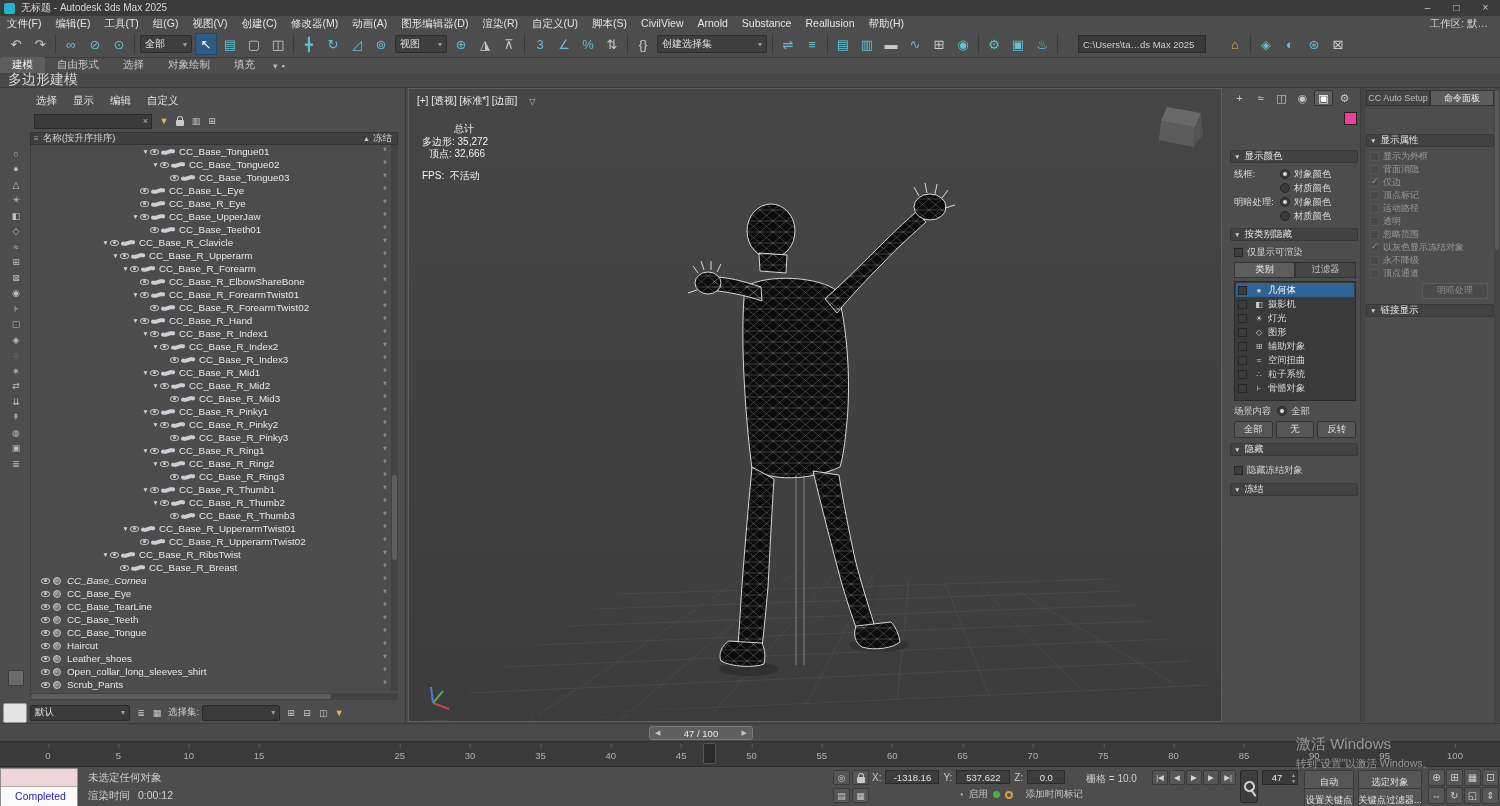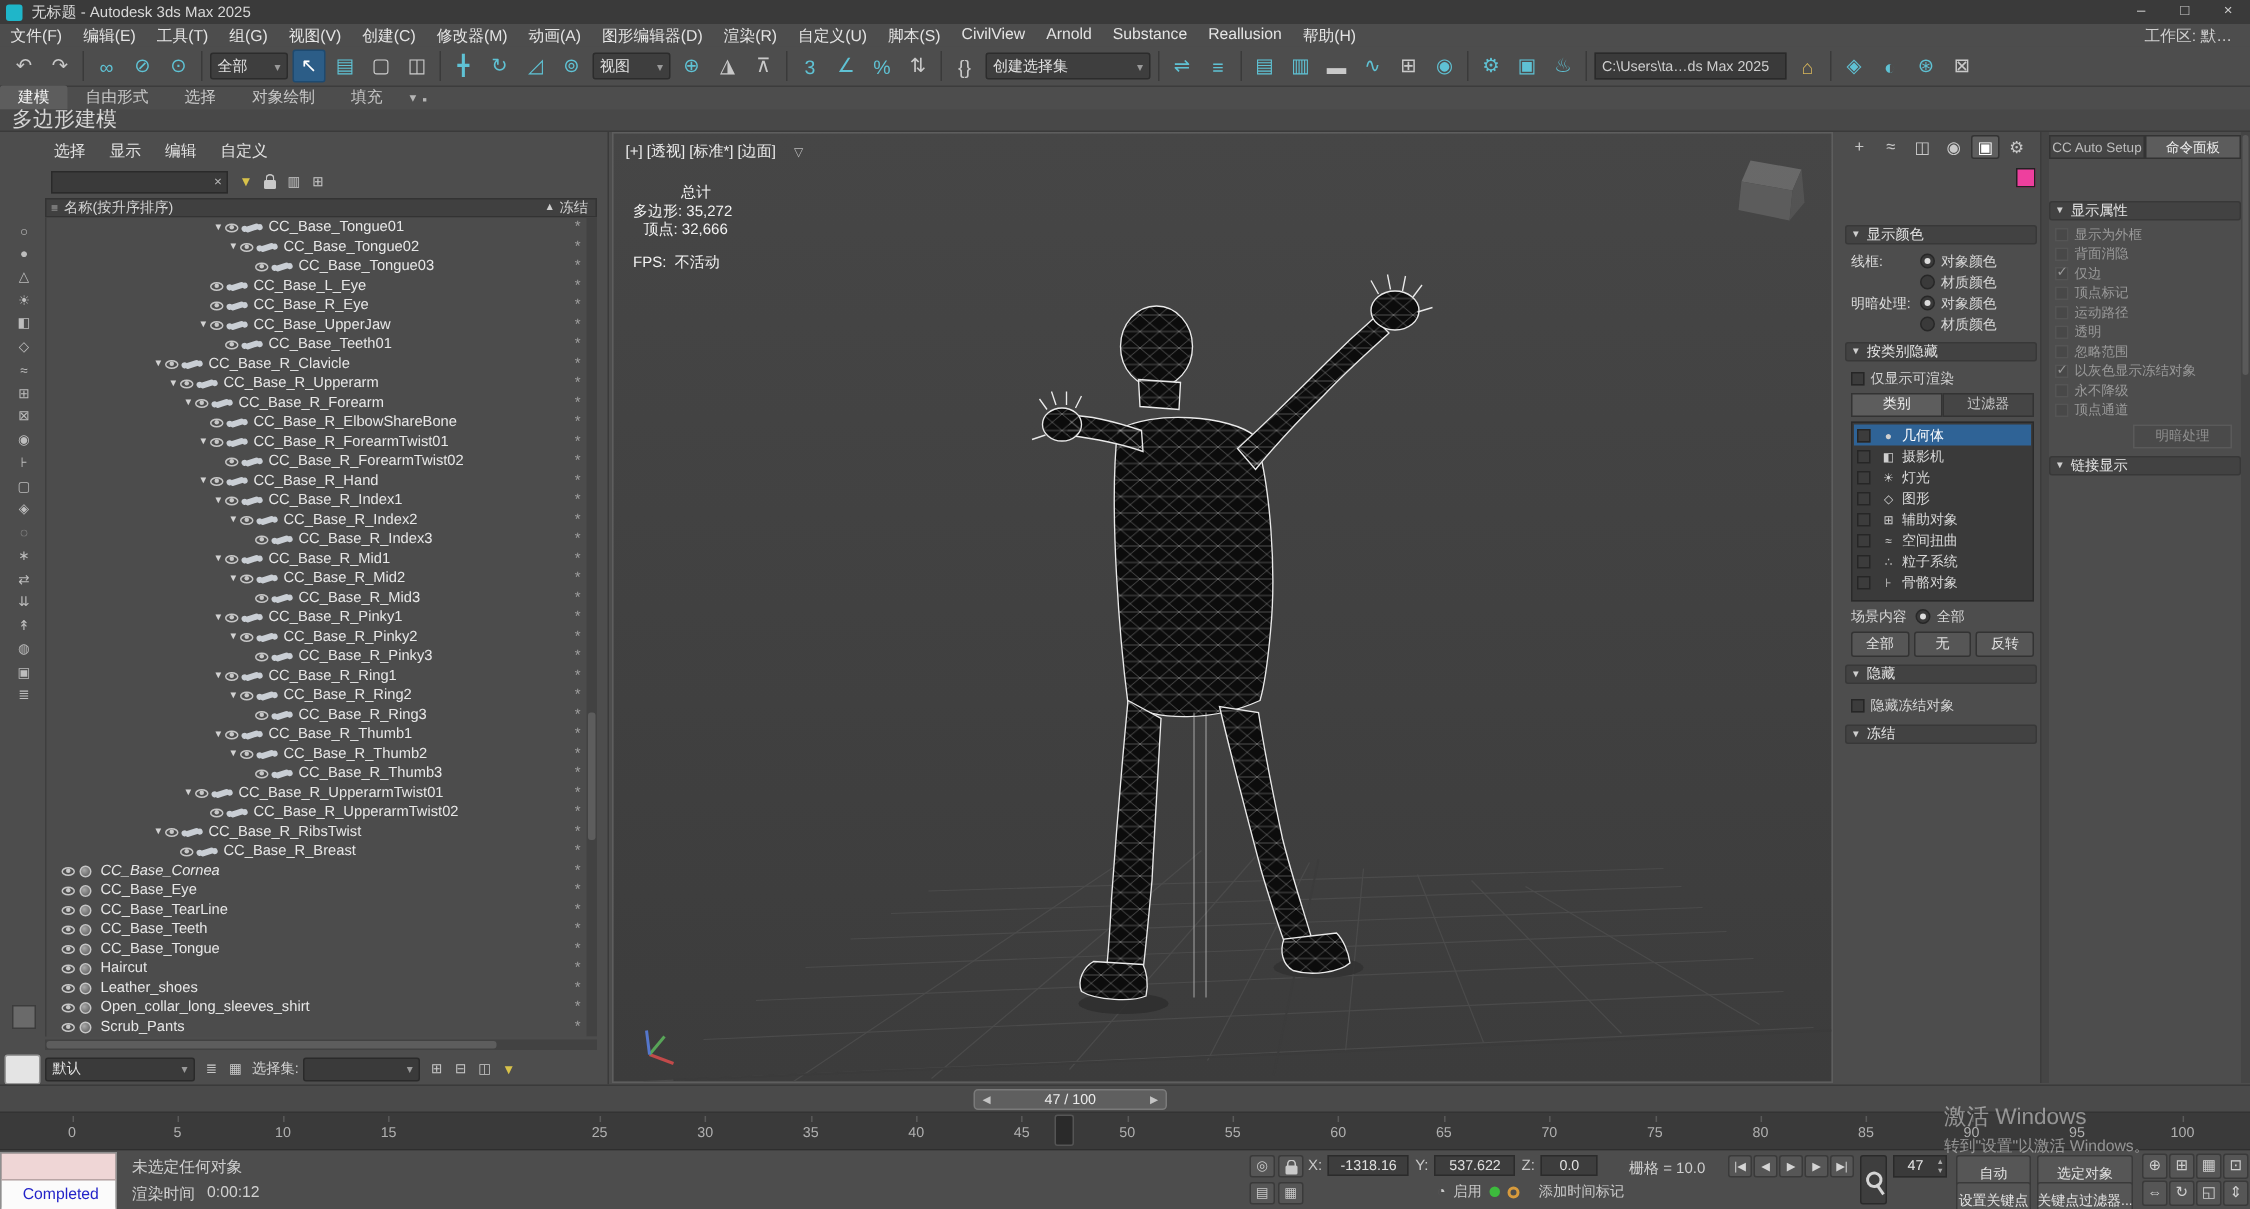--- a/index.html
+++ b/index.html
@@ -25,21 +25,21 @@
     justify-content:center;font-size:13px;color:#c9c9c9;flex:none;}
   .tb-icon.teal{color:#5fc2d4;}
   .tb-icon.gold{color:#d8b65a;}
   .tb-icon.active{background:#2c5d87;border:1px solid #1e4a70;color:#fff;box-sizing:border-box;}
   .tb-sep{width:1px;height:20px;background:#3a3a3a;margin:0 3px;flex:none;}
   .tb-dd{height:18px;background:#3e3e3e;border:1px solid #2c2c2c;border-radius:2px;display:flex;
     align-items:center;padding:0 4px;margin:0 2px;font-size:10px;color:#e0e0e0;
     justify-content:space-between;box-sizing:border-box;flex:none;white-space:nowrap;overflow:hidden;}
   .dd-arrow{color:#9a9a9a;font-size:8px;margin-left:4px;}
   .tb-field{height:18px;background:#3a3a3a;border:1px solid #2a2a2a;display:flex;align-items:center;
-    padding:0 4px;font-size:9.5px;color:#cfcfcf;margin:0 2px;box-sizing:border-box;flex:none;
+    padding:0 4px;font-size:9.5px;color:#cfcfcf;margin:0 17px;box-sizing:border-box;flex:none;
     white-space:nowrap;overflow:hidden;}
 
   .ribbon{position:absolute;top:58px;left:0;width:100%;height:15px;background:#4d4d4d;
     display:flex;align-items:flex-end;font-size:10.5px;}
   .ribbon-tab{padding:1px 12px;color:#c8c8c8;white-space:nowrap;font-family:Liberation Serif, serif;}
   .ribbon-tab.active{background:#5d5d5d;color:#f2f2f2;border-radius:2px 2px 0 0;}
   .ribbon-extra{display:flex;align-items:center;margin-left:6px;gap:4px;color:#b5b5b5;font-size:9px;padding-bottom:2px;}
   .ribbon-sub{position:absolute;top:73px;left:0;width:100%;height:15px;background:#484848;
     border-bottom:1px solid #3a3a3a;font-size:14px;color:#d5d5d5;display:flex;align-items:center;
     padding-left:8px;box-sizing:border-box;}
@@ -159,21 +159,21 @@
   .pp-rollouts{position:absolute;left:0;top:46px;width:100%;}
   .dp-row{height:13px;display:flex;align-items:center;font-size:9px;color:#9a9a9a;padding-left:4px;white-space:nowrap;overflow:hidden;}
   .cb.dis{border-color:#555;background:#484848;}
   .cb.dis.checked::after{color:#999;}
   .shaded-btn{width:64px;height:14px;margin:3px 6px 5px auto;border:1px solid #5a5a5a;color:#8f8f8f;
     font-size:9px;text-align:center;line-height:13px;background:#4a4a4a;}
 
   
   .timeslider{position:absolute;left:0;top:723px;width:100%;height:19px;background:#4a4a4a;
     border-top:1px solid #3a3a3a;border-bottom:1px solid #333;box-sizing:border-box;}
-  .ts-handle{position:absolute;left:649px;top:2px;width:129px;height:14px;background:#5f5f5f;
+  .ts-handle{position:absolute;left:649px;top:2px;width:104px;height:14px;background:#5f5f5f;
     border:1px solid #7a7a7a;border-radius:3px;display:flex;align-items:center;justify-content:space-between;
     padding:0 5px;font-size:9.5px;color:#ececec;box-sizing:border-box;}
   .ts-handle .arr{font-size:7px;color:#c4c4c4;}
   .trackbar{position:absolute;left:0;top:742px;width:100%;height:25px;background:#3a3a3a;
     border-bottom:1px solid #2e2e2e;box-sizing:border-box;}
   .tick-label{position:absolute;top:8px;transform:translateX(-50%);font-size:9.5px;color:#b0b0b0;}
   .tick-label::before{content:'';position:absolute;left:50%;top:-6px;width:1px;height:4px;background:#5a5a5a;}
   .tb-caret{position:absolute;top:1px;width:13px;height:21px;background:#2a2a2a;border:1px solid #555;border-radius:2px;box-sizing:border-box;}
 
   

